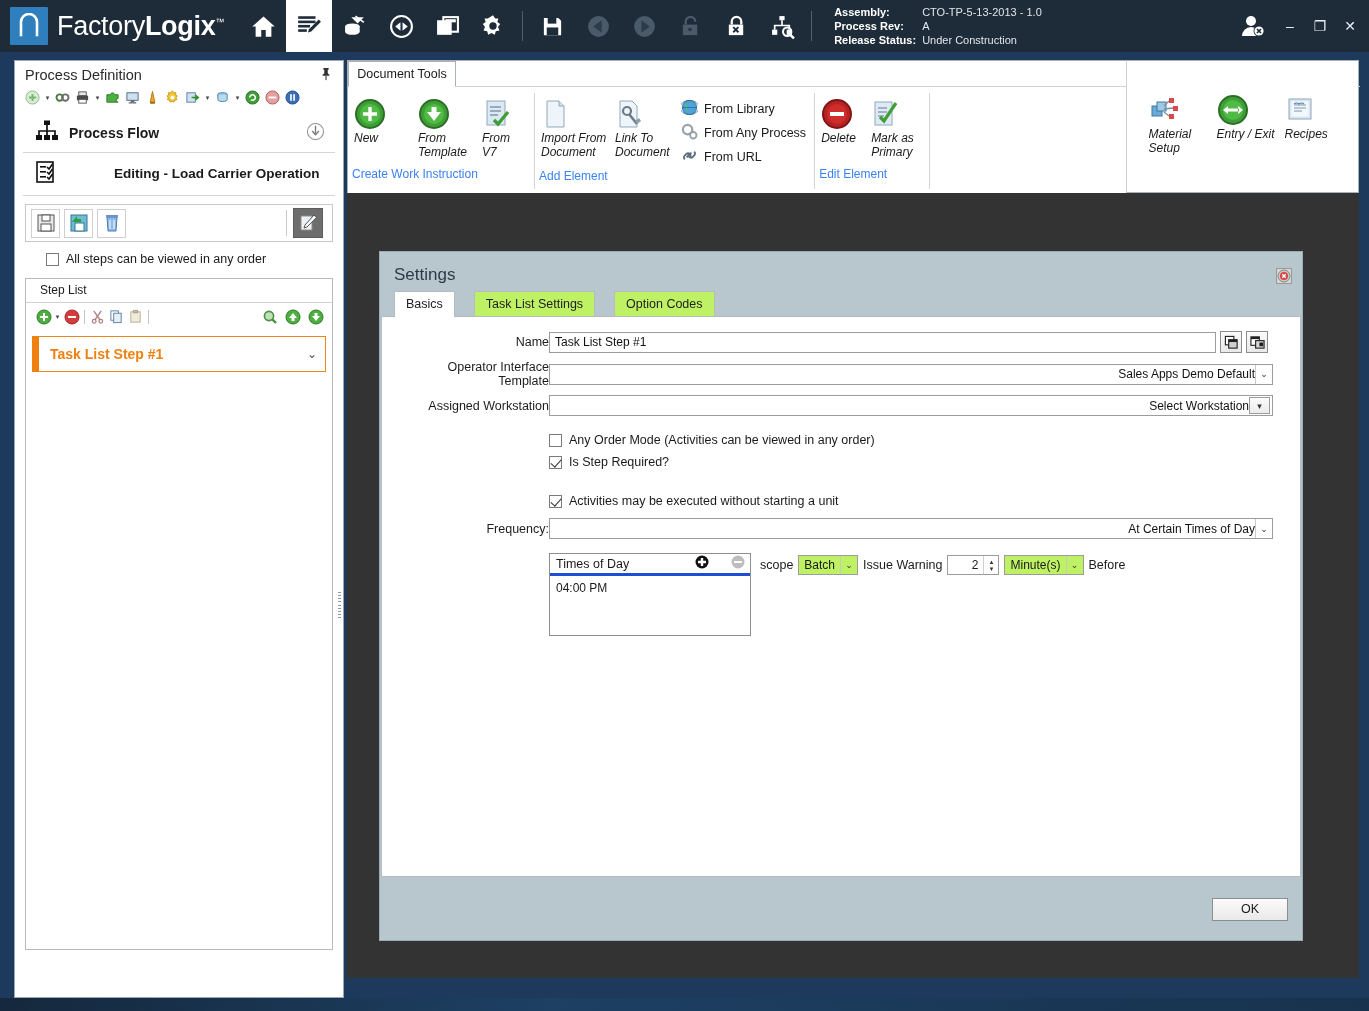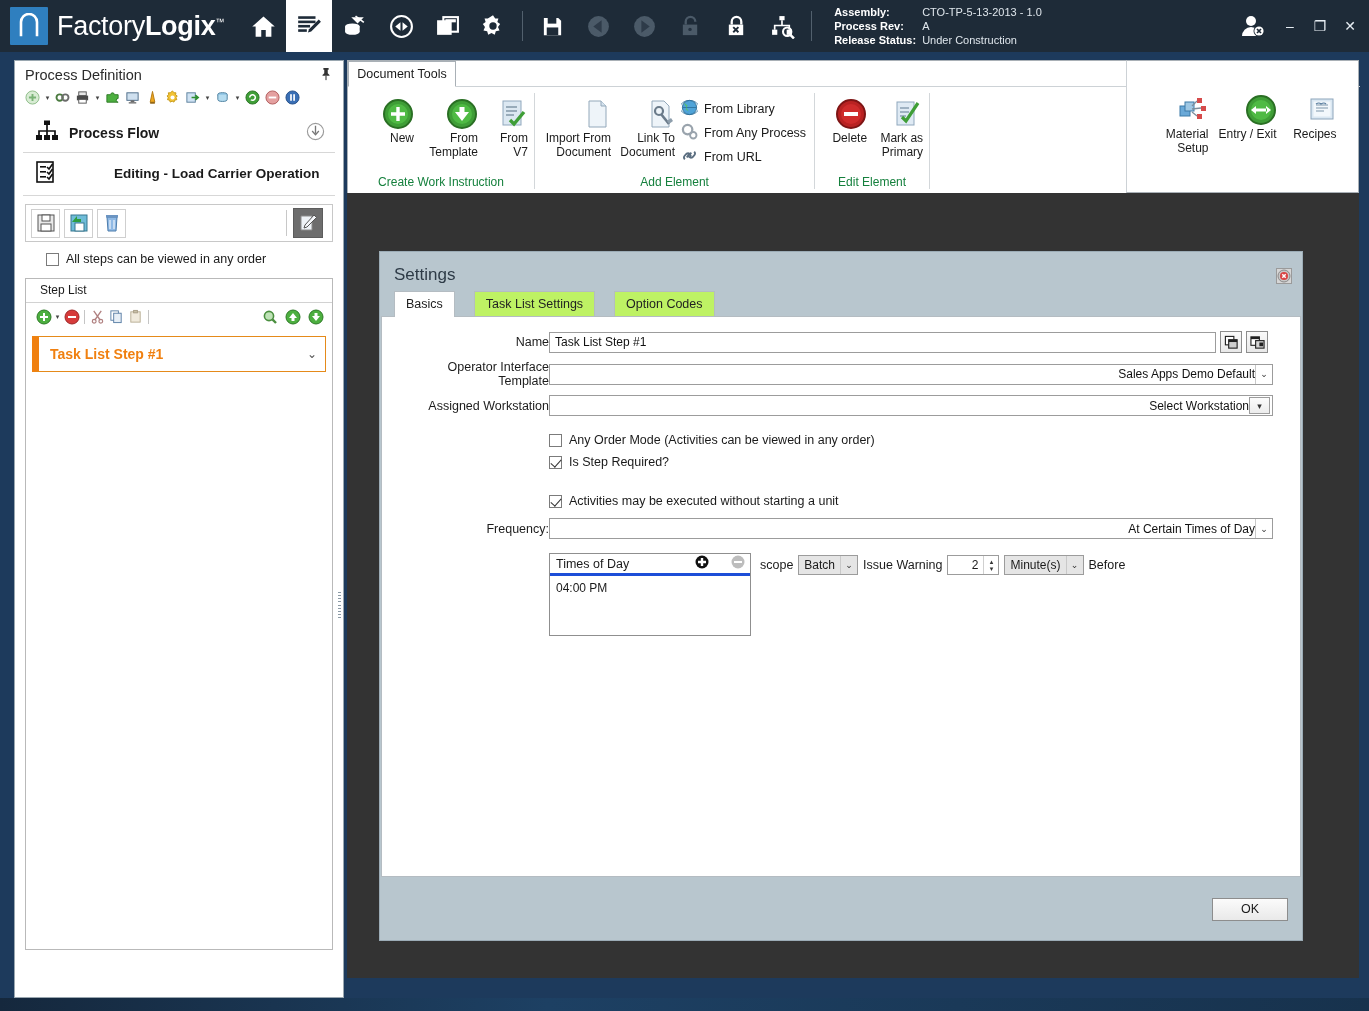--- a/index.html
+++ b/index.html
@@ -142,27 +142,27 @@
     position:absolute; left:0px; top:0px; width:108px; height:26px;
     background:#ffffff; border:1px solid #a9b0b6; border-bottom:1px solid #fff;
     display:flex; align-items:center; justify-content:center; font-size:12.5px;
     cursor:pointer;
   }
   .rline { position:absolute; left:0; top:25px; width:1012px; height:1px; background:#cdd2d6; }
   .rcontent { position:absolute; left:0; top:26px; right:0; bottom:0; display:flex; }
 
   .rgroup { display:flex; flex-direction:column; position:relative; padding:0 4px; }
   .rgroup-items { display:flex; flex:1; align-items:flex-start; padding-top:8px; }
-  .rgroup-label { text-align:center; font-size:12px; padding-bottom:4px; color:#15803d; }
+  .rgroup-label { font-size:12px; padding-bottom:12px; color:#3b82f6; }
   .rg-sep { width:1px; background:#d3d7da; margin:6px 0 4px 0; }
 
   .rbtn {
-    display:flex; flex-direction:column; align-items:flex-end;
+    display:flex; flex-direction:column; align-items:flex-start;
     width:64px; padding:2px 2px; cursor:pointer; font-size:12px; line-height:14px;
-    text-align:center; color:#1b1b1b;
+    text-align:center; color:#1b1b1b;font-style:italic;
   }
   .rbtn .ic { height:34px; display:flex; align-items:center; justify-content:center; }
   .rbtn.wide { width:74px; }
   .rsmall-col { display:flex; flex-direction:column; justify-content:center; padding-top:2px; }
   .rsmall {
     display:flex; align-items:center; gap:6px; padding:2px 4px; font-size:12.5px; cursor:pointer;
   }
 
   .rightzone {
     position:absolute; left:1126px; top:60px; width:233px; height:133px;
@@ -237,21 +237,21 @@
   .tod-wrap { display:flex; align-items:flex-start; margin-top:14px; }
   .tod-box { width:202px; border:1px solid #8f8f8f; background:#fff; }
   .tod-head {
     display:flex; align-items:center; height:22px; padding:0 5px 0 6px;
     border-bottom:3px solid #1d4ed8; font-size:12.5px;gap:16px;
   }
   .tod-head .sp { flex:1; }
   .tod-list { height:59px; padding:5px 0 0 6px; font-size:12px; }
   .inline-ctrl { display:flex; align-items:center; gap:5px; margin-left:9px; font-size:12.5px; padding-top:2px; }
   .mini-combo {
-    height:20px; border:1px solid #9c9c9c; background:#e5e5e5;
+    height:20px; border:1px solid #9c9c9c; background:#bef264;
     display:flex; align-items:center; font-size:12px;
   }
   .mini-combo .v { padding:0 5px; }
   .spin {
     height:20px; border:1px solid #9c9c9c; background:#fff;
     display:flex; align-items:center; font-size:12px; width:52px;
   }
   .spin .v { flex:1; text-align:right; padding-right:5px; }
   .spin .arrows {
     width:15px; display:flex; flex-direction:column; align-items:center;

